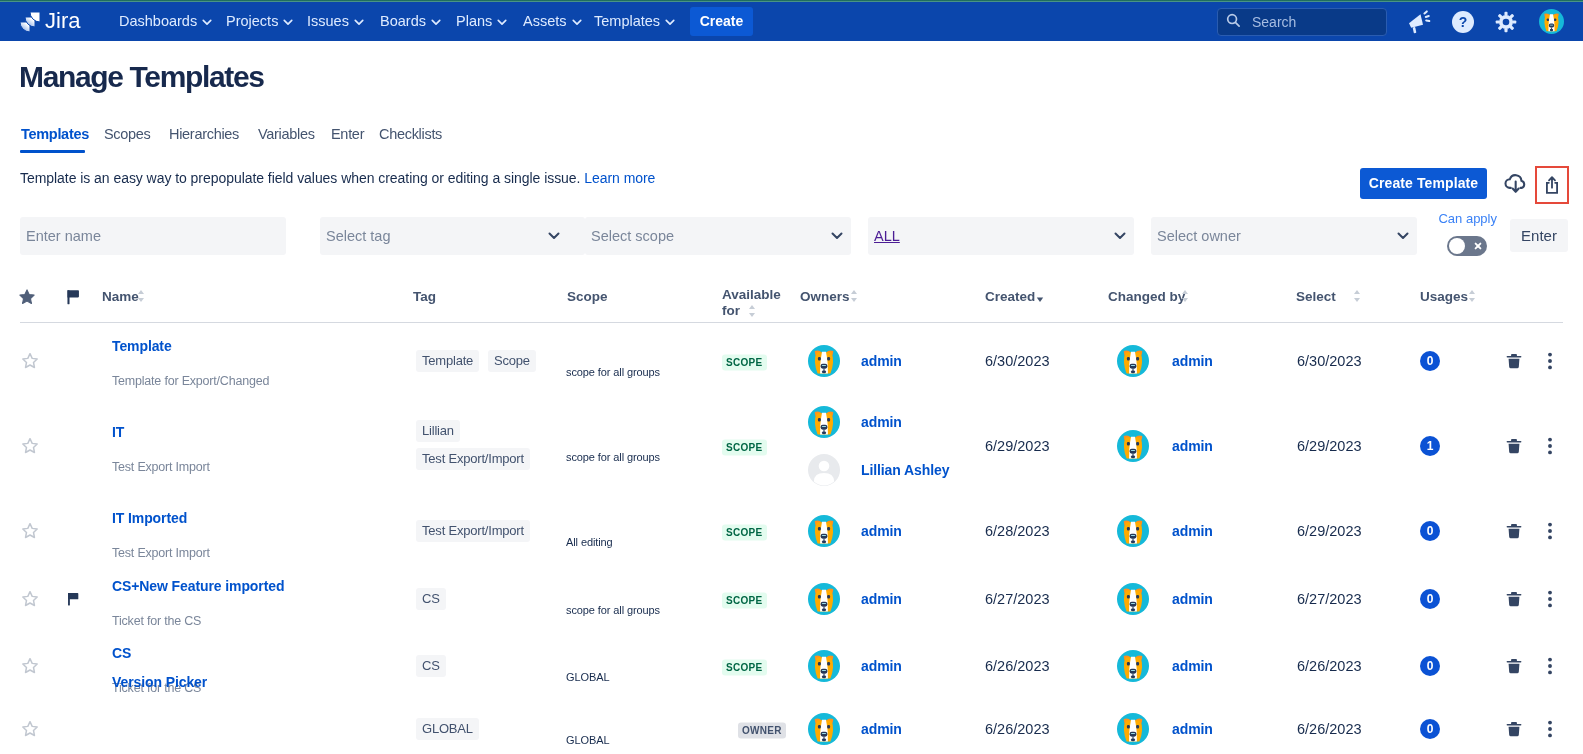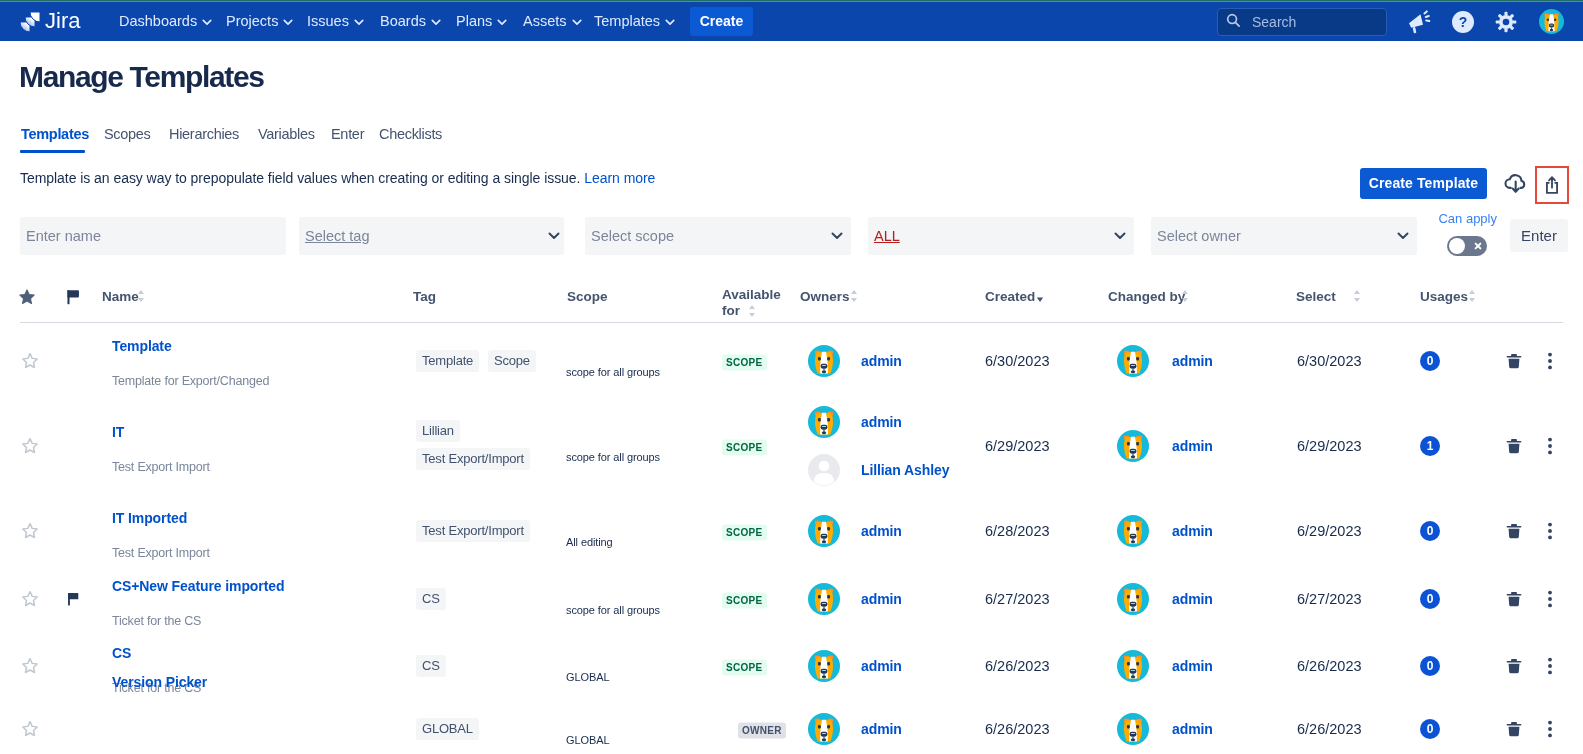--- a/index.html
+++ b/index.html
@@ -29,21 +29,21 @@
   letter-spacing:-0.05px; }
 #desc a { color:#0052cc; text-decoration:none; }
 #ctbtn { position:absolute; left:1360px; top:168px; width:127px; height:31px;
   background:#0c59d4; border-radius:3px; color:#fff; font-size:14px; font-weight:700;
   text-align:center; line-height:31px; letter-spacing:0.1px; }
 #redbox { position:absolute; left:1535px; top:166px; width:34px; height:38px;
   border:2.5px solid #e5493a; background:#fff; }
 
 .filter { position:absolute; top:217px; height:38px; background:#f4f5f7; border-radius:3px;
   font-size:14.5px; color:#7a869a; line-height:38px; padding-left:6px; }
-.filter.dark { color:#b91c1c;text-decoration:underline; }
+.filter.dark { color:#4c1d95;text-decoration:underline; }
 .chev { position:absolute; top:232px; }
 #canapply { position:absolute; left:1437px; top:211px; width:60px; white-space:nowrap; font-size:13px;
   color:#3b82f6; text-align:right; }
 #toggle { position:absolute; left:1447px; top:236px; width:40px; height:20px;
   border-radius:10px; background:#6b778c; }
 #toggle .knob { position:absolute; left:2px; top:2px; width:16px; height:16px;
   border-radius:8px; background:#fff; }
 #resetbtn { position:absolute; left:1510px; top:219px; width:58px; height:33px;
   background:#f4f5f7; border-radius:3px; color:#344563; font-size:15px; font-weight:400;
   text-align:center; line-height:33px; }
@@ -217,21 +217,21 @@
 <div id="ctbtn">Create Template</div>
 <svg class="icon" style="left:1516px; top:184px" width="26" height="26">
     <use href="#cloud"></use>
   </svg>
 <div id="redbox"></div>
 <svg class="icon" style="left:1552px; top:184.5px" width="23" height="23">
     <use href="#export"></use>
   </svg>
 
 <div class="filter" style="left:20px; width:266px;">Enter name</div>
-<div class="filter" style="left:299px; width:265px;text-decoration:underline;">Select tag</div>
+<div class="filter" style="left:320px; width:265px;">Select tag</div>
 <div class="filter" style="left:585px; width:266px;">Select scope</div>
 <div class="filter dark" style="left:868px; width:266px;">ALL</div>
 <div class="filter" style="left:1151px; width:266px;">Select owner</div>
 <svg class="chev" style="left:548px" width="12" height="8">
     <use href="#chevron"></use>
   </svg>
 <svg class="chev" style="left:831px" width="12" height="8">
     <use href="#chevron"></use>
   </svg>
 <svg class="chev" style="left:1114px" width="12" height="8">

